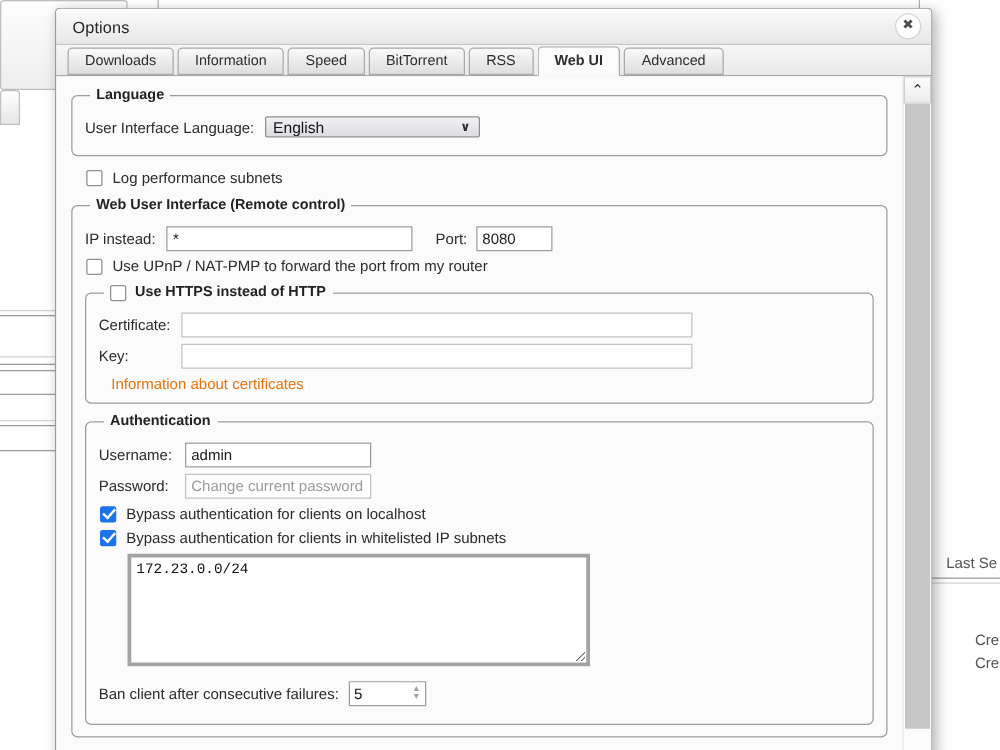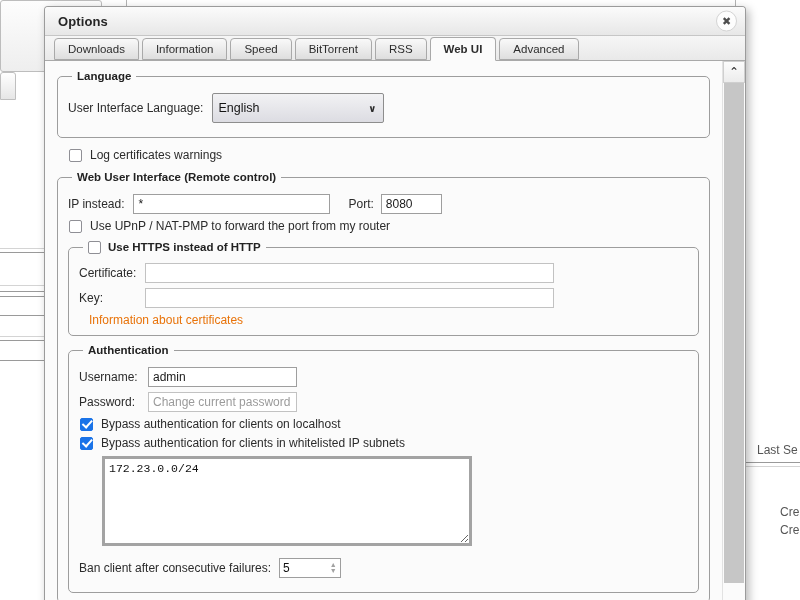--- a/index.html
+++ b/index.html
@@ -36,21 +36,21 @@
     overflow:hidden;
   }
   #titlebar{
     height:28px;
     background:linear-gradient(#fbfbfb,#e7e7e7);
     border-bottom:1px solid #c6c6c6;
     display:flex;align-items:center;
     position:relative;
   }
   #dialog-title{
-    font-size:13px;font-weight:bold;color:#262626;
+    font-size:13px;font-weight:normal;color:#262626;
     margin-left:13px;letter-spacing:.1px;
   }
   #close-btn{
     position:absolute;right:8px;top:50%;transform:translateY(-50%);
     width:19px;height:19px;border-radius:50%;
     background:#fdfdfd;border:1px solid #d4d4d4;
     display:flex;align-items:center;justify-content:center;
     font-size:11px;font-weight:bold;color:#4e4e4e;cursor:pointer;
     line-height:1;
   }
@@ -152,21 +152,21 @@
     outline:none;
   }
   .txt.thin{border-color:#c2c2c2;}
   .txt::placeholder{color:#9b9b9b;}
 
   select.sel{
     -webkit-appearance:none;appearance:none;
     background:linear-gradient(#f2f2f4,#dcdce2);
     border:1px solid #8d8d8d;
     border-radius:2px;
-    height:30px;
+    height:17px;
     font-size:12.5px;color:#141414;
     padding:0 26px 0 5px;
     box-sizing:border-box;
     font-family:"Liberation Sans",sans-serif;
   }
   .selwrap{position:relative;display:inline-block;}
   .selwrap .chev{
     position:absolute;right:8px;top:50%;transform:translateY(-50%);
     pointer-events:none;font-size:10px;color:#2b2b2b;font-weight:bold;
   }
@@ -278,21 +278,21 @@
             <select class="sel" style="width:172px;">
               <option>English</option>
             </select>
             <span class="chev">∨</span>
           </span>
         </div>
       </fieldset>
 
       <div class="cbrow" style="margin:0 0 9px 12px;">
         <span class="cb"></span>
-        <span class="lbl">Log certificates warnings</span>
+        <span class="lbl">Log performance subnets</span>
       </div>
 
       <fieldset>
         <legend>Web User Interface (Remote control)</legend>
 
         <div class="row">
           <span class="lbl" style="margin-right:9px;">IP instead:</span>
           <input class="txt" style="width: 197px;" value="*">
           <span class="lbl" style="margin:0 7px 0 18px;">Port:</span>
           <input class="txt" style="width: 61px;" value="8080">

